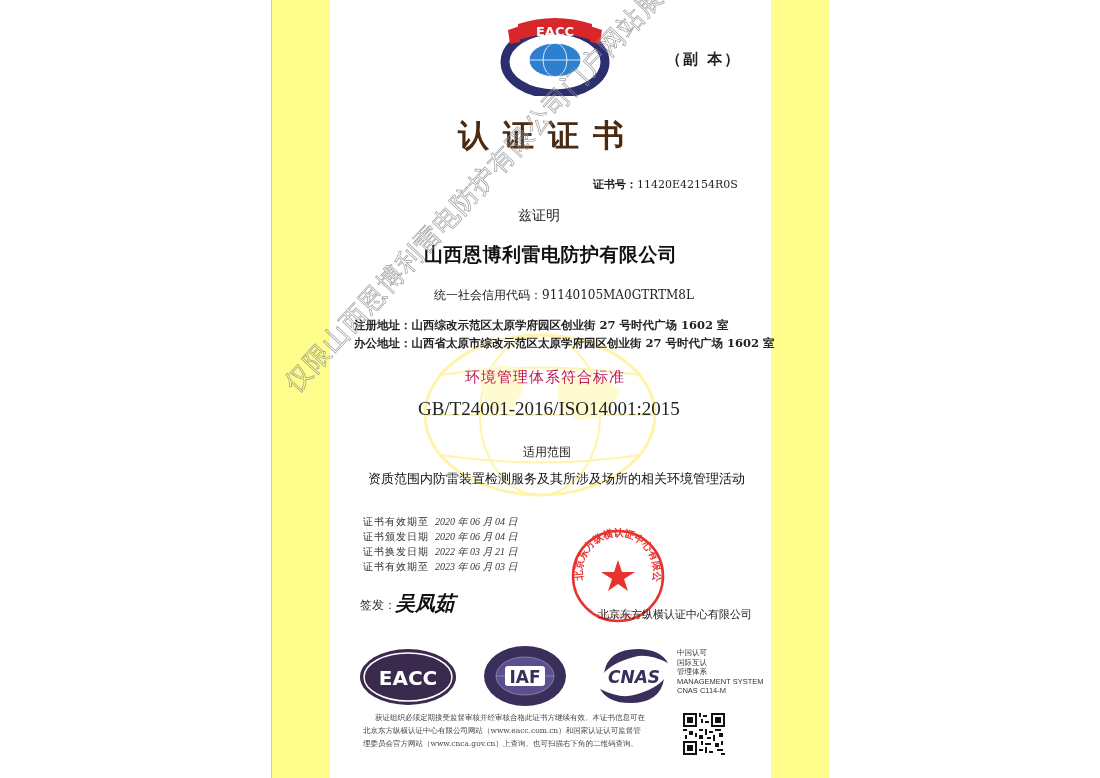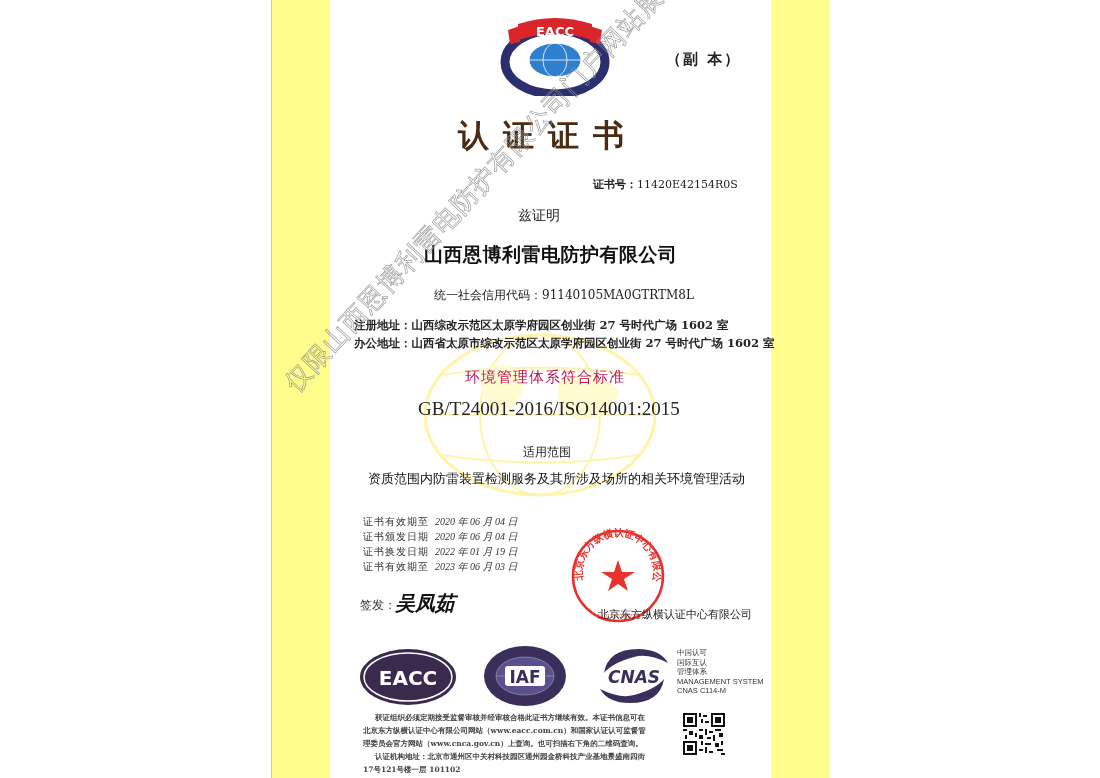--- a/index.html
+++ b/index.html
@@ -42,21 +42,21 @@
     .dates .v { font-family: "Liberation Serif", serif; font-style: italic; }
     .sign-label { left: 360px; top: 597px; font-size: 12px; color:#333; }
     .signature { left: 395px; top: 590px; font-family: "DejaVu Serif", serif; font-size: 20px; font-weight: bold; font-style: italic; color:#111; }
     .seal { left: 570px; top: 528px; width: 96px; height: 96px; }
     .issuer { left: 598px; top: 607px; font-size: 11px; color:#222; }
     .eacc-badge { left: 358px; top: 647px; width: 100px; height: 60px; }
     .iaf-badge { left: 483px; top: 645px; width: 84px; height: 62px; }
     .cnas-badge { left: 598px; top: 645px; width: 72px; height: 62px; }
     .cnas-text { left: 677px; top: 648px; font-size: 7.5px; line-height: 9.5px; color:#333; font-family:Liberation Sans, sans-serif; }
     .footer { left: 363px; top: 711px; width: 285px; font-size: 7.5px; line-height: 13px; color:#444; white-space: normal; }
-    .footer p { margin: 0; font-weight: bold; }
+    .footer p { margin: 0; }
     .footer .indent { text-indent: 12px; }
     .qr { left: 683px; top: 713px; width: 42px; height: 42px; }
     .watermark {
       position: absolute; left: 290px; top: 370px; font-family: "DejaVu Sans", sans-serif; font-size: 26px;
       color: transparent; -webkit-text-stroke: 0.7px #8e8e8e; transform: rotate(-47deg); transform-origin: left center;
       white-space: nowrap; letter-spacing: 1px; opacity: 0.85; pointer-events: none;
     }
   </style>
 </head>
 <body>
@@ -117,21 +117,21 @@
   <div class="row">
       <span class="k">证书有效期至</span>
       <span class="v">2020 年 06 月 04 日</span>
     </div>
   <div class="row">
       <span class="k">证书颁发日期</span>
       <span class="v">2020 年 06 月 04 日</span>
     </div>
   <div class="row">
       <span class="k">证书换发日期</span>
-      <span class="v">2022 年 01 月 19 日</span>
+      <span class="v">2022 年 03 月 21 日</span>
     </div>
   <div class="row">
       <span class="k">证书有效期至</span>
       <span class="v">2023 年 06 月 03 日</span>
     </div>
 </div>
 
 <div class="abs sign-label">签发：</div>
 <div class="abs signature">吴凤茹</div>
 
@@ -171,21 +171,20 @@
 <div class="abs cnas-text">
   <div>中国认可</div>
   <div>国际互认</div>
   <div>管理体系</div>
   <div>MANAGEMENT SYSTEM</div>
   <div>CNAS C114-M</div>
 </div>
 
 <div class="abs footer">
   <p class="indent">获证组织必须定期接受监督审核并经审核合格此证书方继续有效。本证书信息可在北京东方纵横认证中心有限公司网站（www.eacc.com.cn）和国家认证认可监督管理委员会官方网站（www.cnca.gov.cn）上查询。也可扫描右下角的二维码查询。</p>
-  <p class="indent">认证机构地址：北京市通州区中关村科技园区通州园金桥科技产业基地景盛南四街17号121号楼一层 101102</p>
 </div>
 
 <svg class="abs qr" viewBox="0 0 21 21" shape-rendering="crispEdges">
   <rect width="21" height="21" fill="#fff"></rect>
   <g fill="#111">
     <rect x="0" y="0" width="7" height="7"></rect>
       <rect x="1" y="1" width="5" height="5" fill="#fff"></rect>
       <rect x="2" y="2" width="3" height="3"></rect>
     <rect x="14" y="0" width="7" height="7"></rect>
       <rect x="15" y="1" width="5" height="5" fill="#fff"></rect>

